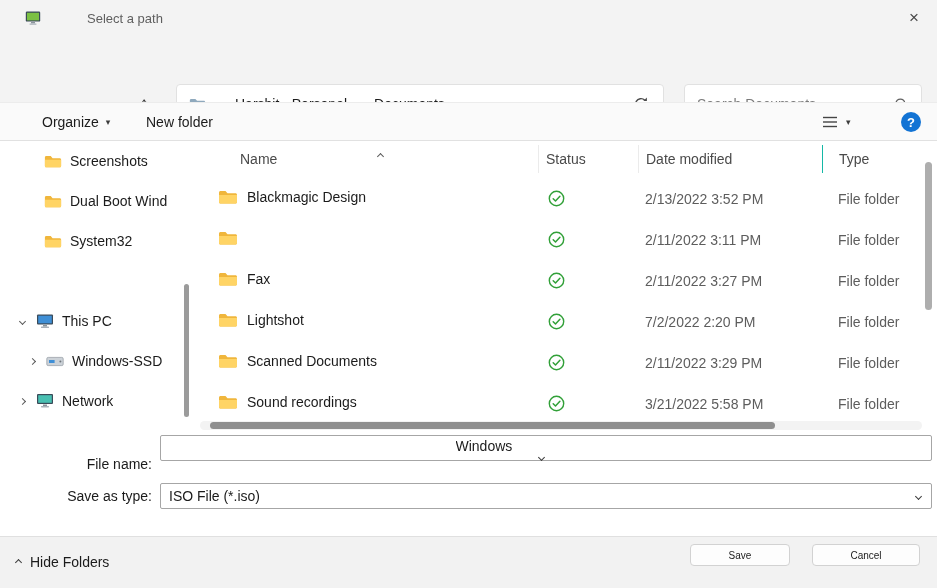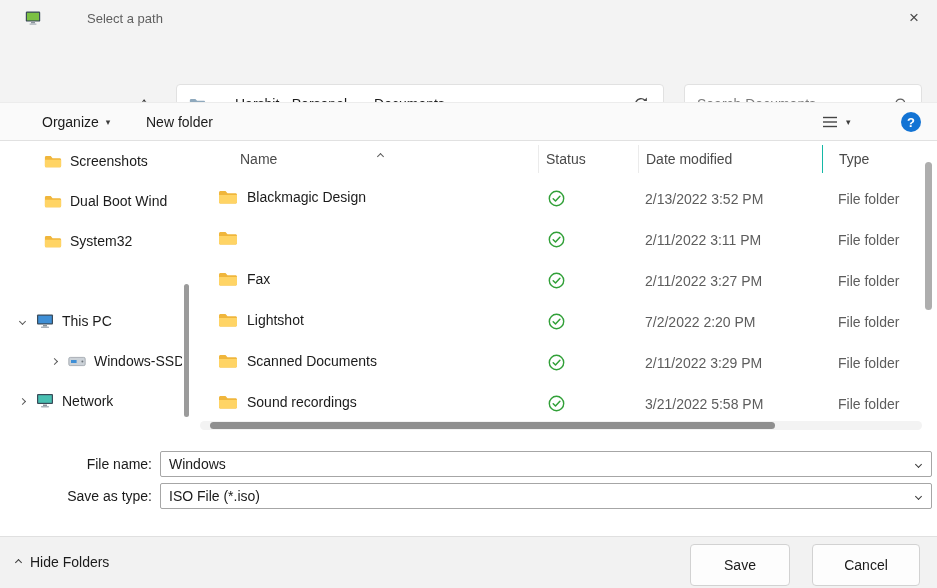--- a/index.html
+++ b/index.html
@@ -98,35 +98,35 @@
   .vscroll-thumb { position:absolute; left:925px; top:162px; width:7px; height:148px;
                    background:#aeaeae; border-radius:4px; }
 
   
   .field-label { position:absolute; left:0; width:152px; height:26px; line-height:26px;
                  text-align:right; color:#1b1b1b; font-size:14px; }
   .lbl-filename { top:451px; }
   .lbl-savetype { top:483px; }
   .combo { position:absolute; left:160px; width:772px; height:26px; background:#fff;
            border:1px solid #a6a6a6; border-radius:2px; display:flex; align-items:center; }
-  .combo.filename { top:451px; }
+  .combo.filename { top:435px;flex-direction:column; }
   .combo.savetype { top:483px; }
   .combo input { flex:1; border:none; outline:none; background:transparent;
                  font:14px "Liberation Sans", sans-serif; color:#1b1b1b; padding:0 8px; min-width:0; }
   .combo .val { flex:1; padding:0 8px; color:#1b1b1b; white-space:nowrap; overflow:hidden; }
   .combo-chev { margin-right:10px; color:#3b3b3b; display:flex; }
 
   
   .footer { position:absolute; left:0; top:536px; width:937px; height:52px;
             background:#f2f2f2; border-top:1px solid #e0e0e0; }
   .hide-folders { position:absolute; left:16px; top:536px; height:52px;
                   display:flex; align-items:center; gap:9px; color:#1b1b1b; font-size:14px; }
   .hide-folders .chev { color:#3c3c3c; }
-  .btn { position:absolute; top:544px; height:42px; background:#fdfdfd;
-         border:1px solid #d2d2d2; border-radius:4px; font-size:14px; color:#1b1b1b;
+  .btn { position:absolute; top:544px; height:22px; background:#fdfdfd;
+         border:1px solid #d2d2d2; border-radius:4px; font-size:10px; color:#1b1b1b;
          display:flex; align-items:center; justify-content:center; }
   .btn.save   { left:690px; width:100px; }
   .btn.cancel { left:812px; width:108px; }
 </style>
 </head>
 <body>
 
 <div class="window">
 
   <div class="titlebar">
@@ -254,21 +254,21 @@
     <span class="side-icon">
   <svg width="18" height="16" viewBox="0 0 18 16">
     <rect x="1" y="1.5" width="16" height="10" rx="1" fill="#3a4a58"></rect>
     <rect x="2.2" y="2.7" width="13.6" height="7.6" fill="#3f8fd6"></rect>
     <rect x="7" y="12" width="4" height="1.6" fill="#8b949c"></rect>
     <rect x="5" y="13.6" width="8" height="1.4" rx="0.6" fill="#aab2ba"></rect>
   </svg>
 </span>
     <span class="side-label">This PC</span>
   </div>
-      <div class="side-item" style="padding-left: 48px;">
+      <div class="side-item" style="padding-left: 26px;">
     <span class="side-chev">
           <i class="chev sm right"></i>
         </span>
     <span class="side-icon">
   <svg width="18" height="13" viewBox="0 0 18 13">
     <rect x="0.8" y="2.4" width="16.4" height="8.2" rx="1.4" fill="#ccd2d8" stroke="#9aa1a9" stroke-width="0.8"></rect>
     <rect x="3" y="5" width="5.6" height="3" fill="#3f8fd6"></rect>
     <circle cx="14.4" cy="6.5" r="1" fill="#6f767d"></circle>
   </svg>
 </span>

